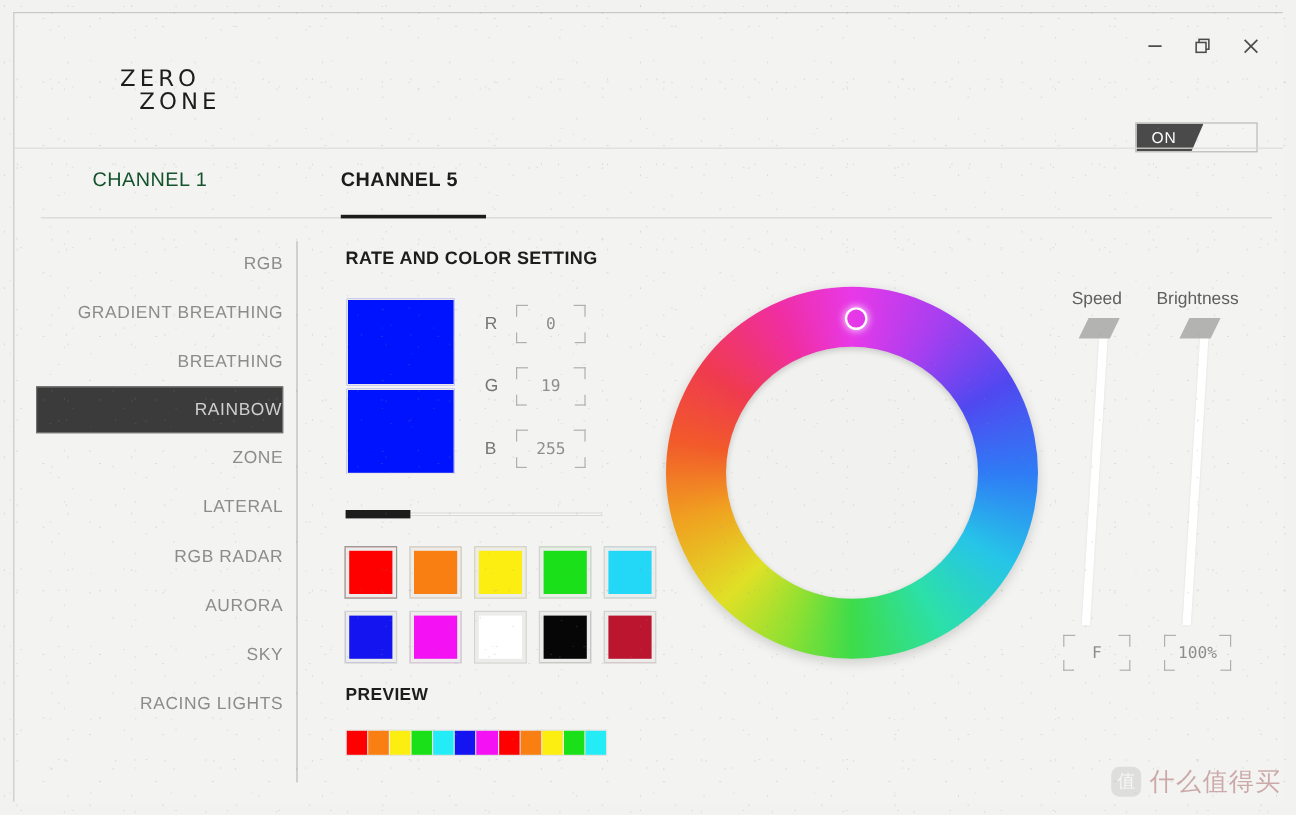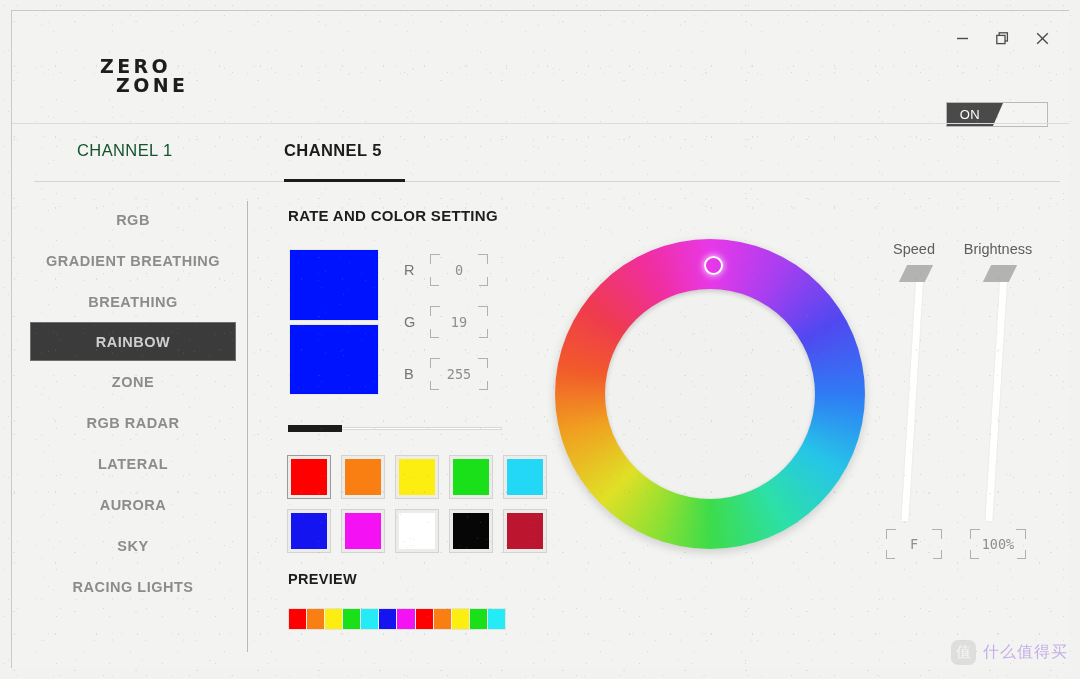--- a/index.html
+++ b/index.html
@@ -63,21 +63,21 @@
     cursor: pointer;
   }
   .win-btn svg { display: block; }
 
   #brand-logo {
     position: absolute;
     left: 88px; top: 46px;
     line-height: 1.02;
     color: #1d1d1d;
     font-family: "DejaVu Sans", sans-serif;
-    font-weight: 700;
+    font-weight: 400;
     font-size: 19px;
     letter-spacing: 3.4px;
   }
   #brand-logo .l2 { padding-left: 16px; display: block; }
 
   
   #power-toggle {
     position: absolute;
     right: 21px; top: 91px;
     width: 102px; height: 25px;
@@ -134,27 +134,26 @@
   }
 
   
   #sidebar {
     position: absolute;
     left: 18px; top: 188px;
     width: 206px;
   }
   .nav-item {
     height: 41px;
-    display: flex; align-items: center; justify-content: center;
+    display: flex; align-items: center; justify-content: flex-end;
     font-size: 14.5px;
     letter-spacing: .5px;
     color: #8c8c8c;
     cursor: pointer;
     white-space: nowrap;
-    font-weight: bold;
   }
   .nav-item.selected {
     background: #3b3b3b;
     color: #cfcfcf;
     border: 1px solid #6f6f6f;
     height: 39px;
   }
   #sidebar-divider {
     position: absolute;
     left: 235px; top: 190px;
@@ -372,22 +371,22 @@
   #watermark .wm-badge {
     width: 25px; height: 25px;
     border-radius: 7px;
     background: #b6b6b4;
     color: #ffffff;
     display: flex; align-items: center; justify-content: center;
     font-size: 15px;
     font-family: "DejaVu Sans", sans-serif;
   }
   #watermark .wm-text {
-    font-size: 16px;
-    color: #6d28d9;
+    font-size: 21px;
+    color: #7f1d1d;
     font-family: Liberation Sans, sans-serif;
     letter-spacing: 1px;
   }
 </style>
 </head>
 <body>
 
 <div id="app-window">
 
   <div id="title-bar">
@@ -442,24 +441,24 @@
     <div class="nav-item">
         <span>BREATHING</span>
       </div>
     <div class="nav-item selected">
         <span>RAINBOW</span>
       </div>
     <div class="nav-item">
         <span>ZONE</span>
       </div>
     <div class="nav-item">
+        <span>LATERAL</span>
+      </div>
+    <div class="nav-item">
         <span>RGB RADAR</span>
-      </div>
-    <div class="nav-item">
-        <span>LATERAL</span>
       </div>
     <div class="nav-item">
         <span>AURORA</span>
       </div>
     <div class="nav-item">
         <span>SKY</span>
       </div>
     <div class="nav-item">
         <span>RACING LIGHTS</span>
       </div>

